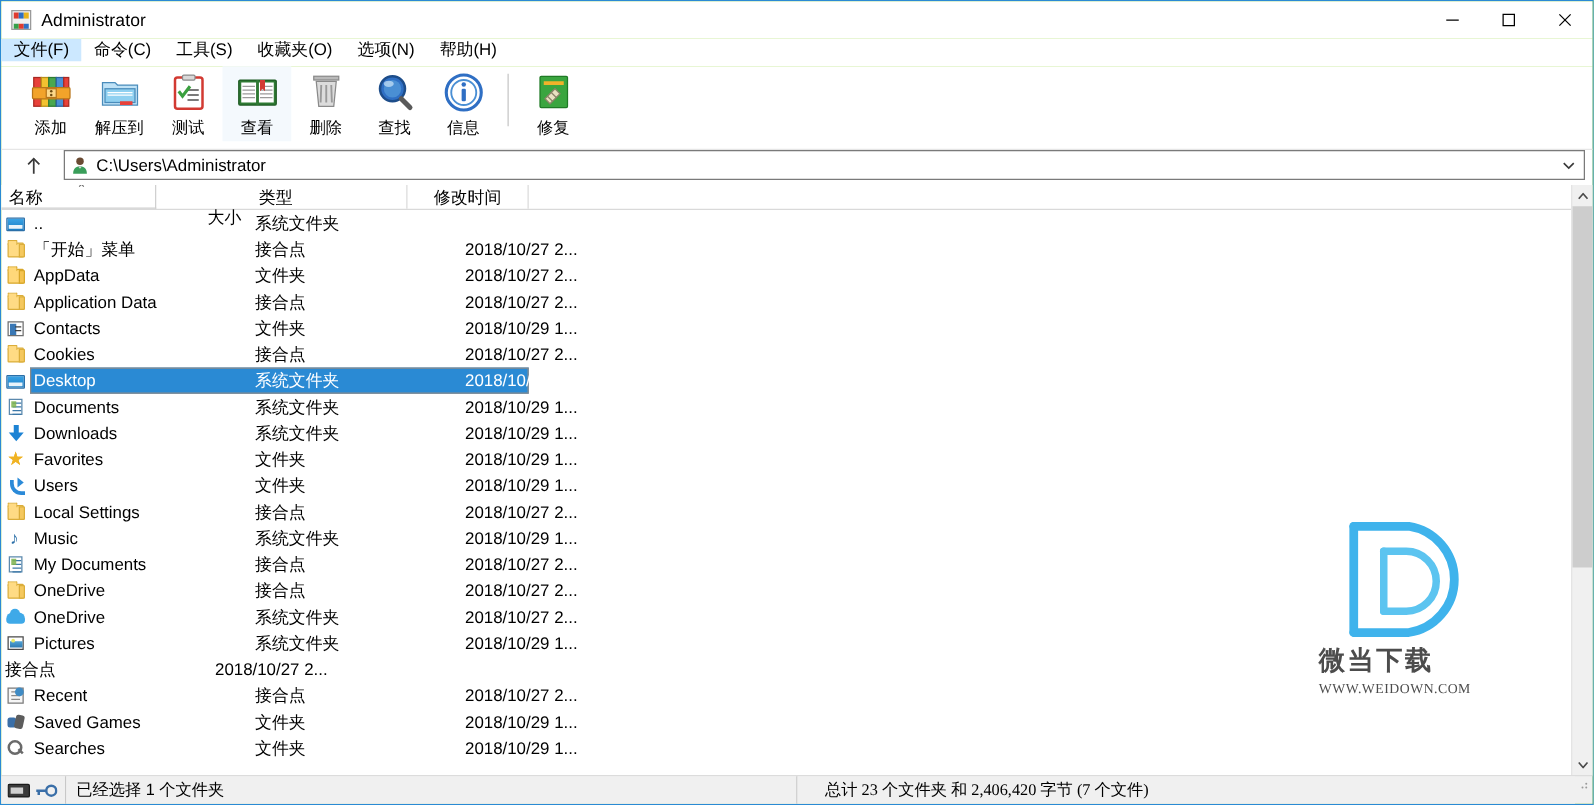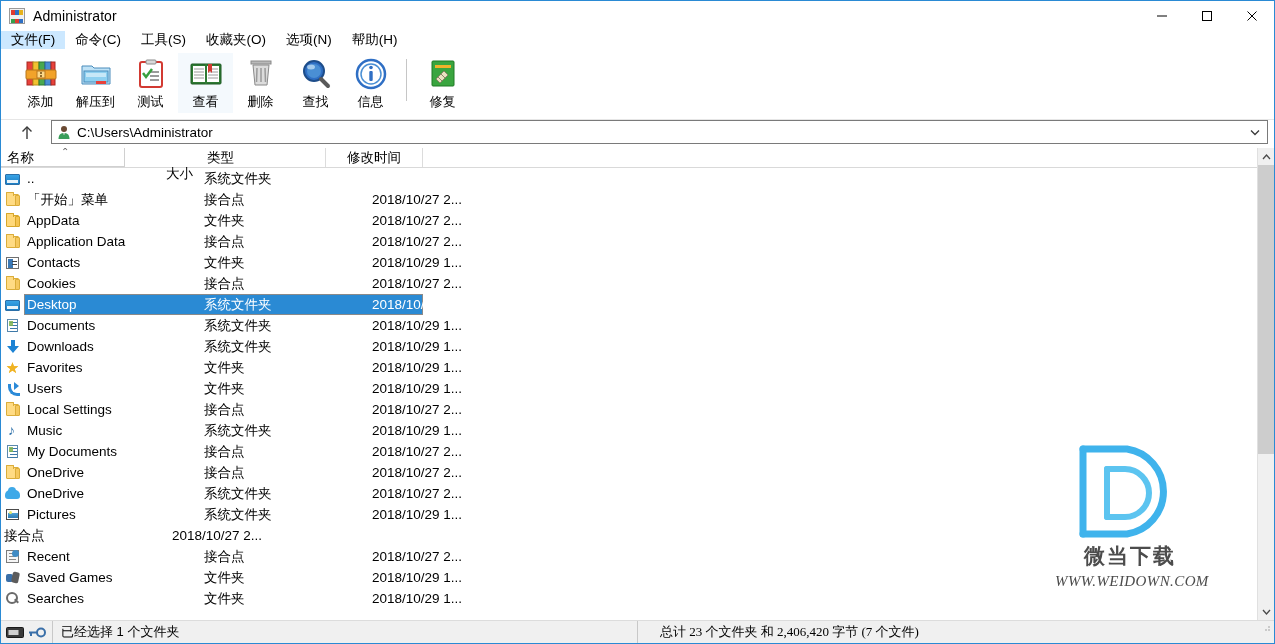--- a/index.html
+++ b/index.html
@@ -349,34 +349,33 @@
     content: ""; position: absolute; left: 0; top: 0;
     width: 8px; height: 8px; border: 2px solid #6a6a6a; border-radius: 50%;
   }
   .ic-search-row::after {
     content: ""; position: absolute; left: 8px; top: 8px;
     width: 5px; height: 2px; background: #6a6a6a; transform: rotate(45deg);
   }
 
   
   .watermark {
-    position: absolute; right: 52px; bottom: 30px;
-    width: 150px; text-align: center;
+    position: absolute; right: 52px; bottom: 63px;
+    width: 150px; 
     pointer-events: none; user-select: none;
   }
   .wm-logo { width: 150px; height: 105px; display: block; }
   .wm-cn {
     font-size: 21px; font-weight: bold; color: #4c4c4c;
     letter-spacing: 2px; margin-top: -2px;
     font-family: "DejaVu Sans", sans-serif;
   }
   .wm-url {
-    font-size: 15px; color: #4c4c4c; letter-spacing: .4px; margin-top: 3px;
+    font-size: 11px; color: #4c4c4c; letter-spacing: .4px; margin-top: 3px;
     font-family: "Liberation Serif", serif;
-    font-style: italic;
   }
 
   
   .vscroll {
     width: 17px; flex: 0 0 17px;
     background: #f0f0f0;
     border-left: 1px solid #e0e0e0;
     display: flex; flex-direction: column;
     position: relative;
   }

